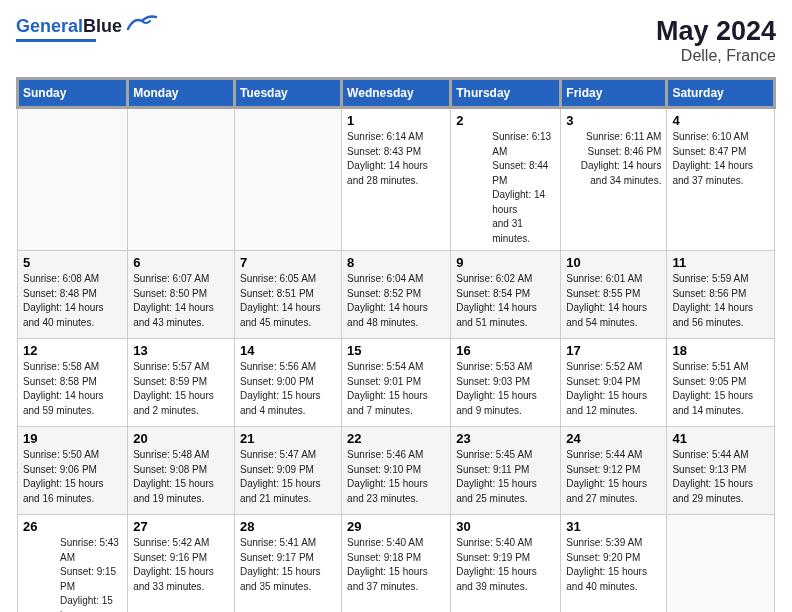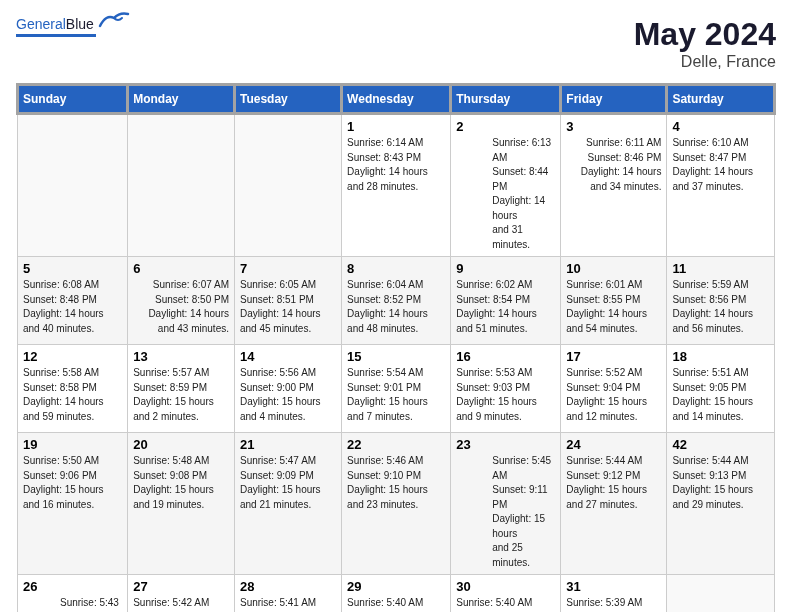--- a/index.html
+++ b/index.html
@@ -24,21 +24,21 @@
     .logo-line {
       width: 80px;
       height: 3px;
       background: #2563c0;
       margin-top: 2px;
     }
     .title-block {
       text-align: right;
     }
     .month-title {
-      font-size: 32px;
+      font-size: 27px;
       font-weight: bold;
       color: #1a1a2e;
     }
     .subtitle {
       font-size: 16px;
       color: #444;
     }
     table {
       width: 100%;
       border-collapse: collapse;
@@ -76,21 +76,21 @@
     .empty-cell {
       background: #f9f9f9 !important;
     }
   </style>
 </head>
 <body>
 
 <div class="header">
   <div class="logo">
     <div style="display:flex;align-items:center;gap:2px;">
-      <span style="font-size:14px;font-weight:normal;color:#1a1a2e;">
+      <span style="font-size:18px;font-weight:bold;color:#1a1a2e;">
         <span style="color:#2563c0;">General</span><span style="color:#1a1a2e;">Blue</span>
       </span>
       <svg width="32" height="20" viewBox="0 0 32 20" style="margin-left:2px;margin-top:-8px;">
         <path d="M2,16 Q8,4 16,8 Q22,2 30,4" stroke="#2563c0" stroke-width="2.5" fill="none" stroke-linecap="round"></path>
         <path d="M16,8 Q20,12 24,8" stroke="#2563c0" stroke-width="2" fill="none" stroke-linecap="round"></path>
       </svg>
     </div>
     <div class="logo-line"></div>
   </div>
   <div class="title-block">
@@ -148,21 +148,21 @@
       <tr>
         <td>
           <div class="day-num">5</div>
           <div class="day-info" style="white-space: pre-line;">Sunrise: 6:08 AM
 Sunset: 8:48 PM
 Daylight: 14 hours
 and 40 minutes.</div>
         </td>
         <td>
           <div class="day-num">6</div>
-          <div class="day-info" style="white-space: pre-line; text-align: right;">Sunrise: 6:07 AM
+          <div class="day-info" style="white-space: pre-line;">Sunrise: 6:07 AM
 Sunset: 8:50 PM
 Daylight: 14 hours
 and 43 minutes.</div>
         </td>
         <td>
           <div class="day-num">7</div>
           <div class="day-info" style="white-space: pre-line;">Sunrise: 6:05 AM
 Sunset: 8:51 PM
 Daylight: 14 hours
 and 45 minutes.</div>
@@ -271,34 +271,34 @@
         </td>
         <td>
           <div class="day-num">22</div>
           <div class="day-info" style="white-space: pre-line;">Sunrise: 5:46 AM
 Sunset: 9:10 PM
 Daylight: 15 hours
 and 23 minutes.</div>
         </td>
         <td>
           <div class="day-num">23</div>
-          <div class="day-info" style="white-space: pre-line; margin-left: 36px;">Sunrise: 5:45 AM
+          <div class="day-info" style="white-space: pre-line;">Sunrise: 5:45 AM
 Sunset: 9:11 PM
 Daylight: 15 hours
 and 25 minutes.</div>
         </td>
         <td>
           <div class="day-num">24</div>
           <div class="day-info" style="white-space: pre-line;">Sunrise: 5:44 AM
 Sunset: 9:12 PM
 Daylight: 15 hours
 and 27 minutes.</div>
         </td>
         <td>
-          <div class="day-num">42</div>
+          <div class="day-num">41</div>
           <div class="day-info" style="white-space: pre-line;">Sunrise: 5:44 AM
 Sunset: 9:13 PM
 Daylight: 15 hours
 and 29 minutes.</div>
         </td>
       </tr>
       <tr>
         <td>
           <div class="day-num">26</div>
           <div class="day-info" style="white-space: pre-line; margin-left: 37px;">Sunrise: 5:43 AM

